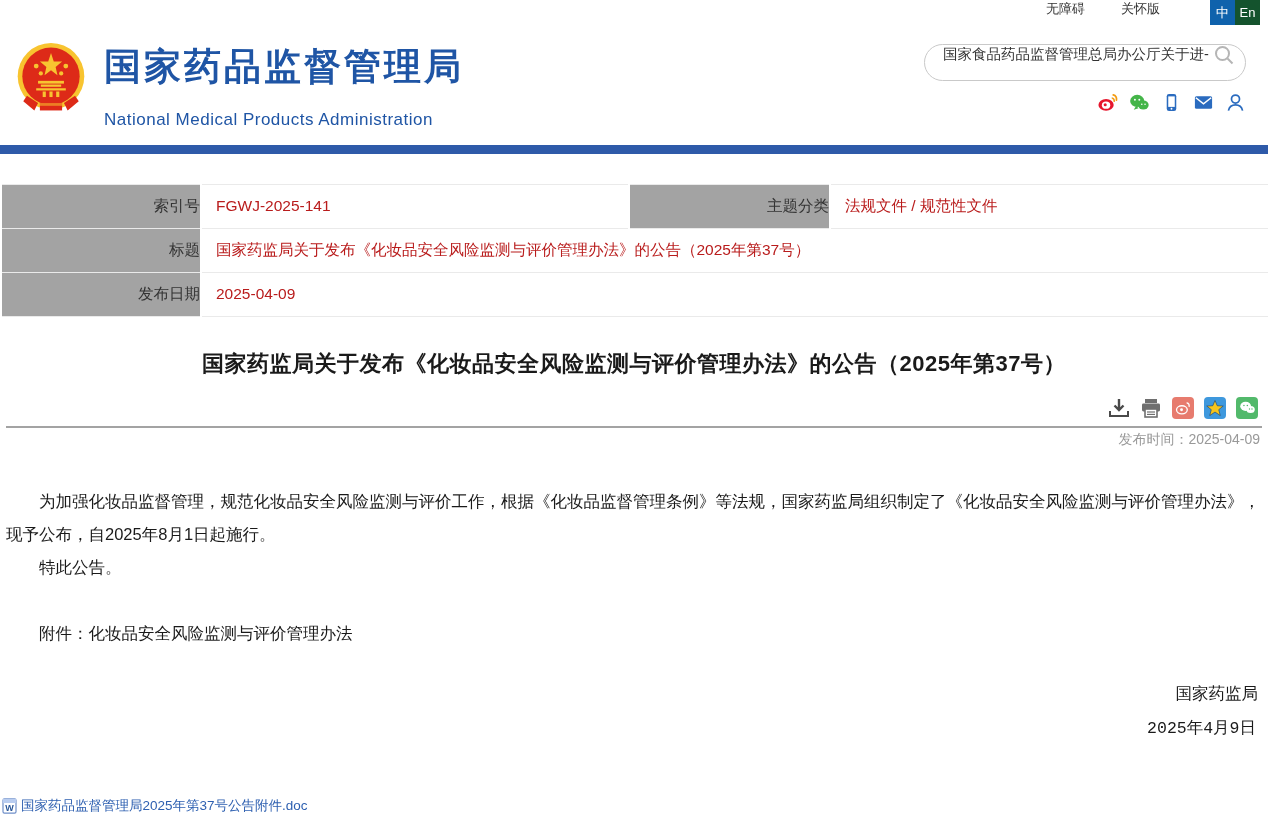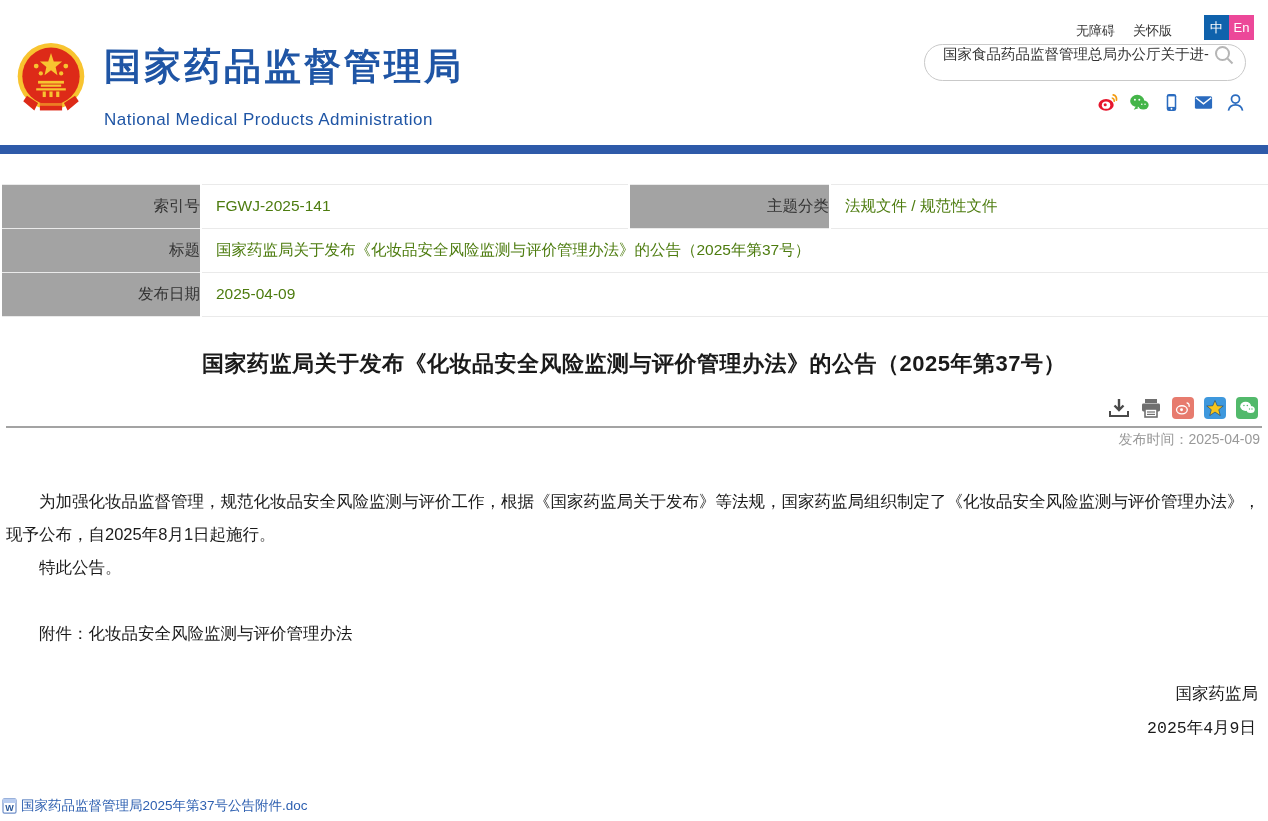--- a/index.html
+++ b/index.html
@@ -1,25 +1,25 @@
 <!DOCTYPE html>
 <html><head>
 <meta charset="utf-8">
 <style>
   * { margin:0; padding:0; box-sizing:border-box; }
   html,body { width:1268px; background:#fff; font-family:"Liberation Sans","DejaVu Sans",sans-serif; color:#333; }
   body { height:821px; overflow:hidden; }
 
   
-  .topbar { display:flex; justify-content:flex-end; align-items:flex-end; height:40px; padding-right:14px; gap:18px; }
+  .topbar { display:flex; justify-content:flex-end; align-items:flex-start; height:40px; padding-right:8px; gap:36px; }
   .topbar a.plain { font-size:13px; color:#333; text-decoration:none; cursor:pointer; }
   .langs { display:flex; margin-left:14px; }
   .lang { width:25px; height:25px; display:flex; align-items:center; justify-content:center; font-size:13px; color:#fff; cursor:pointer; }
   .lang.zh { background:#0f62ac; }
-  .lang.en { background:#ec4899; }
+  .lang.en { background:#14532d; }
 
   
   .header { display:flex; justify-content:space-between; padding:0 14px 0 14px; }
   .brand { display:flex; align-items:flex-start; gap:16px; }
   .emblem { width:74px; height:74px; margin-top:2px; }
   .titles { padding-top:6px; }
   .site-title { font-size:37px; font-weight:bold; color:#1f55a5; letter-spacing:3px; line-height:1.15;text-align:right; }
   .site-sub { font-size:17px; color:#1f55a5; margin-top:21px; letter-spacing:0.5px; }
 
   .header-right { width:330px; padding-top:4px; }
@@ -29,21 +29,21 @@
   .social-row { display:flex; justify-content:flex-end; align-items:center; gap:11px; margin-top:11px; padding-right:8px; }
   .social-row .sic { width:21px; height:21px; cursor:pointer; }
 
   
   .bluebar { height:9px; background:#2e5aa9; margin-top:15px; }
 
   
   .info-table { width:100%; border-collapse:collapse; margin-top:30px; border-top:1px solid #eaeaea; }
   .info-table td { height:44px; font-size:15.5px; border-bottom:1px solid #eaeaea; }
   .info-table td.lbl { width:200px; background:#a3a3a3; text-align:right; color:#333; border-right:2px solid #fff; border-left:2px solid #fff; }
-  .info-table td.val { padding-left:14px; color:#4d7c0f; }
+  .info-table td.val { padding-left:14px; color:#b91c1c; }
   .info-table td.lbl2 { width:201px; }
 
   
   .article { padding:0 6px; }
   .art-title { text-align:center; font-size:22px; font-weight:bold; color:#1a1a1a; margin-top:32px; letter-spacing:0.5px; }
   .toolbar { display:flex; justify-content:flex-end; align-items:center; gap:10px; margin-top:18px; padding-right:4px; }
   .tool { cursor:pointer; display:block; }
   .share-sq { width:22px; height:22px; border-radius:4px; display:flex; align-items:center; justify-content:center; cursor:pointer; }
   .divider { border-bottom:2px solid #a3a3a3; margin-top:7px; }
   .pubtime { text-align:right; color:#999; font-size:14px; margin-top:3px; padding-right:2px; }
@@ -198,21 +198,21 @@
         <circle cx="16.8" cy="13" r="0.9" fill="#52b96b"></circle>
       </svg>
     </div>
   </div>
 
   <div class="divider"></div>
 
   <div class="pubtime">发布时间：2025-04-09</div>
 
   <div class="body-text">
-    <p class="indent">为加强化妆品监督管理，规范化妆品安全风险监测与评价工作，根据《国家药监局关于发布》等法规，国家药监局组织制定了《化妆品安全风险监测与评价管理办法》，现予公布，自2025年8月1日起施行。</p>
+    <p class="indent">为加强化妆品监督管理，规范化妆品安全风险监测与评价工作，根据《化妆品监督管理条例》等法规，国家药监局组织制定了《化妆品安全风险监测与评价管理办法》，现予公布，自2025年8月1日起施行。</p>
     <p class="indent">特此公告。</p>
     <div class="gap-line"></div>
     <p class="indent">附件：化妆品安全风险监测与评价管理办法</p>
   </div>
 
   <div class="signature">
     <div>国家药监局</div>
     <div class="sig-date">2025年4月9日</div>
   </div>
 </div>

